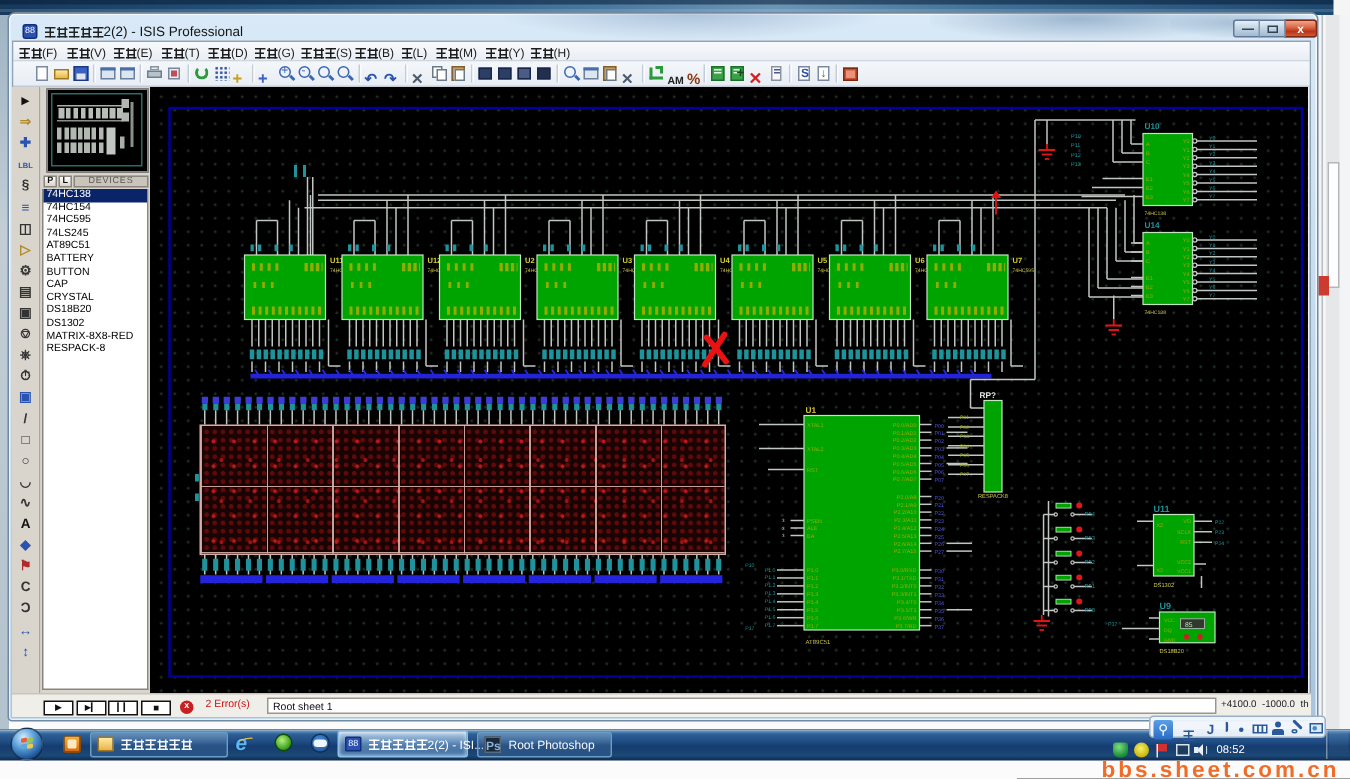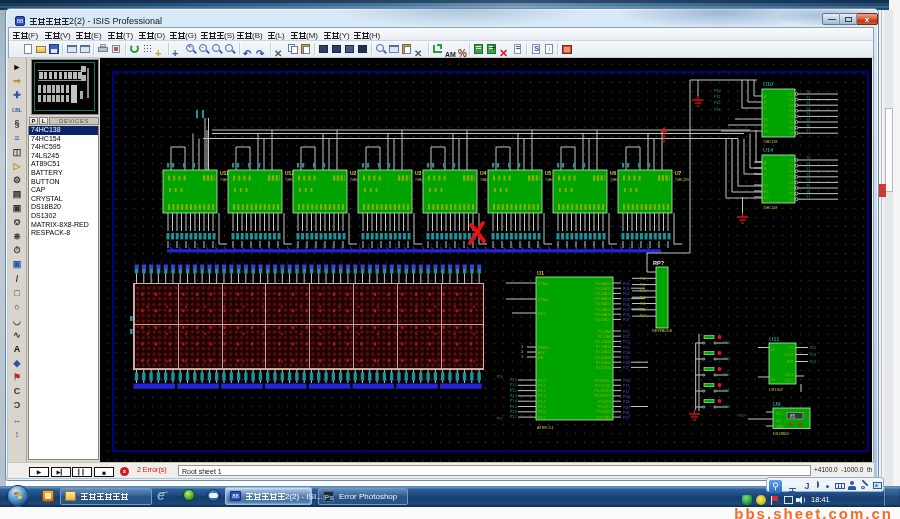--- a/index.html
+++ b/index.html
@@ -1357,34 +1357,34 @@
 <div class="abs" style="left:157px;top:488px;width:14px;height:14px;color:#5cb4f0;font-size:14px;line-height:14px;font-weight:bold;font-style:italic;text-shadow:0 0 1px #0a2a50">e</div>
 <div class="abs" style="left:159px;top:492px;width:10px;height:3px;border-top:1.4px solid #e8c04a;border-radius:50%;transform:rotate(-12deg)"></div>
 <div class="abs" style="left:183px;top:489px;width:12px;height:12px;background:radial-gradient(circle at 40% 35%,#b8f080,#48a828 60%,#1a6a10);border-radius:50%;border:1px solid #0e4a08"></div>
 <div class="abs" style="left:207px;top:489px;width:13px;height:13px;background:radial-gradient(circle at 40% 35%,#4a90d8,#1a4a88);border-radius:50%;border:1px solid #0e3260"></div>
 <div class="abs" style="left:209px;top:493px;width:9px;height:5px;background:#eef6fc;border-radius:4px"></div>
 <div class="abs" style="left:225px;top:487px;width:87px;height:18px;background:linear-gradient(180deg,rgba(225,240,252,.75),rgba(150,195,235,.5) 50%,rgba(95,150,205,.55));border:1px solid #8fc0e8;border-radius:2px;box-shadow:inset 0 0 3px rgba(255,255,255,.8)"></div>
 <div class="abs" style="left:230px;top:491px;width:11px;height:10px;background:#2a50b0;border:1px solid #12307a;border-radius:1px;color:#fff;font-size:6px;line-height:9px;text-align:center">88</div>
 <div class="abs" style="left:245px;top:492px;width:70px;height:10px;color:#fff;font-size:8px;white-space:nowrap"><span class="hz"></span><span class="hz2"></span><span class="hz"></span><span class="hz2"></span><span class="hz"></span>2(2) - ISI...</div>
 <div class="abs" style="left:318px;top:488px;width:90px;height:17px;background:linear-gradient(180deg,rgba(200,225,245,.35),rgba(120,165,210,.22) 50%,rgba(60,110,165,.3));border:1px solid #6d9cc4;border-radius:2px"></div>
 <div class="abs" style="left:323px;top:491px;width:11px;height:11px;background:#1a2a3a;border:1px solid #5a6a7a;color:#8ab4dc;font-size:8px;line-height:11px;text-align:center;font-weight:bold">Ps</div>
-<div class="abs" style="left:339px;top:492px;width:70px;height:10px;color:#f4f8fc;font-size:8px;white-space:nowrap">Error Photoshop</div>
+<div class="abs" style="left:339px;top:492px;width:70px;height:10px;color:#f4f8fc;font-size:8px;white-space:nowrap">Root Photoshop</div>
 <div class="abs" style="left:742px;top:495px;width:10px;height:10px;color:#fff;font-size:8px;line-height:10px;text-align:center;background:radial-gradient(circle at 40% 30%,#7ee07e,#1a8a3a 70%);border-radius:2px 2px 4px 4px"></div>
 <div class="abs" style="left:756px;top:495px;width:10px;height:10px;background:radial-gradient(circle at 45% 40%,#f8f060,#c8b818 65%,#887a08);border-radius:50%"></div>
 <div class="abs" style="left:770px;top:495px;width:9px;height:10px;color:#e8e8e8;font-size:7px">
     <div style="position:absolute;left:1px;top:1px;width:7px;height:5px;background:#d03030"></div>
     <div style="position:absolute;left:1px;top:1px;width:1px;height:9px;background:#e8e8e8"></div>
   </div>
 <div class="abs" style="left:784px;top:496px;width:9px;height:8px;border:1.2px solid #d8e2ec;background:#1e3c5c"></div>
 <div class="abs" style="left:796px;top:495px;width:10px;height:10px;">
     <div style="position:absolute;left:0;top:3px;width:3px;height:4px;background:#e8eef4"></div>
     <div style="position:absolute;left:2px;top:1px;width:0;height:0;border-top:4px solid transparent;border-bottom:4px solid transparent;border-right:4px solid #e8eef4"></div>
     <div style="position:absolute;left:7px;top:2px;width:2px;height:6px;border-right:1.3px solid #cdd9e4;border-radius:50%"></div>
   </div>
-<div class="abs" style="left:811px;top:495px;width:28px;height:10px;color:#fff;font-size:7.5px;line-height:10px">18:41</div>
+<div class="abs" style="left:811px;top:495px;width:28px;height:10px;color:#fff;font-size:7.5px;line-height:10px">08:52</div>
 <div class="abs" style="left:884px;top:487px;width:1px;height:19px;background:rgba(255,255,255,.4)"></div>
 <div class="abs" style="left:886px;top:487px;width:13px;height:19px;background:linear-gradient(180deg,rgba(120,160,200,.25),rgba(30,60,100,.25))"></div>
 <div class="abs" style="left:766px;top:477px;width:118px;height:15px;background:rgba(240,246,252,.95);border:1px solid #9ab0c4;border-radius:3px">
     <div style="position:absolute;left:2px;top:1.5px;width:13px;height:13px;background:linear-gradient(#5aa0e8,#2a6ac0);border-radius:2px;color:#fff;font-size:9px;line-height:13px;text-align:center">⚲</div>
     <div style="position:absolute;left:21px;top:3px;width:9px;height:9px;color:#2a5a9a"><span class="hz" style="width:8px;height:8px"></span></div>
     <div style="position:absolute;left:34px;top:2px;width:12px;height:12px;color:#2a5a9a;font-size:9px;line-height:12px;text-align:center;font-weight:bold">J</div>
     <div style="position:absolute;left:48px;top:3px;width:4px;height:7px;border-right:2px solid #2a5a9a;border-radius:40%"></div>
     <div style="position:absolute;left:59px;top:7px;width:3px;height:3px;background:#2a5a9a;border-radius:50%"></div>
     <div style="position:absolute;left:68px;top:5px;width:10px;height:6px;border:1px solid #2a5a9a;background:linear-gradient(90deg,#2a5a9a 1px,transparent 1px) 2px 0/3px 100%"></div>
     <div style="position:absolute;left:83px;top:3px;width:4px;height:4px;background:#2a5a9a;border-radius:50%"></div>

